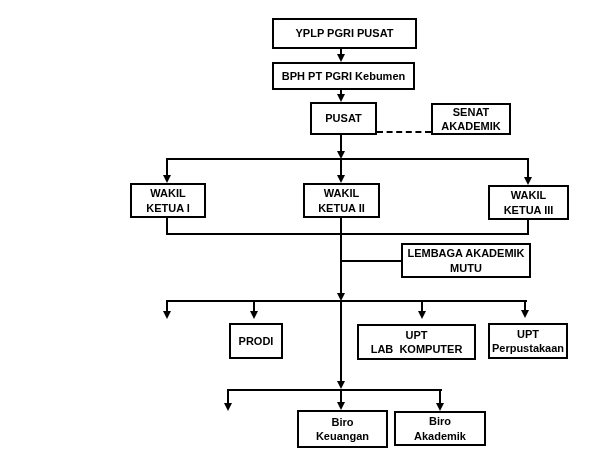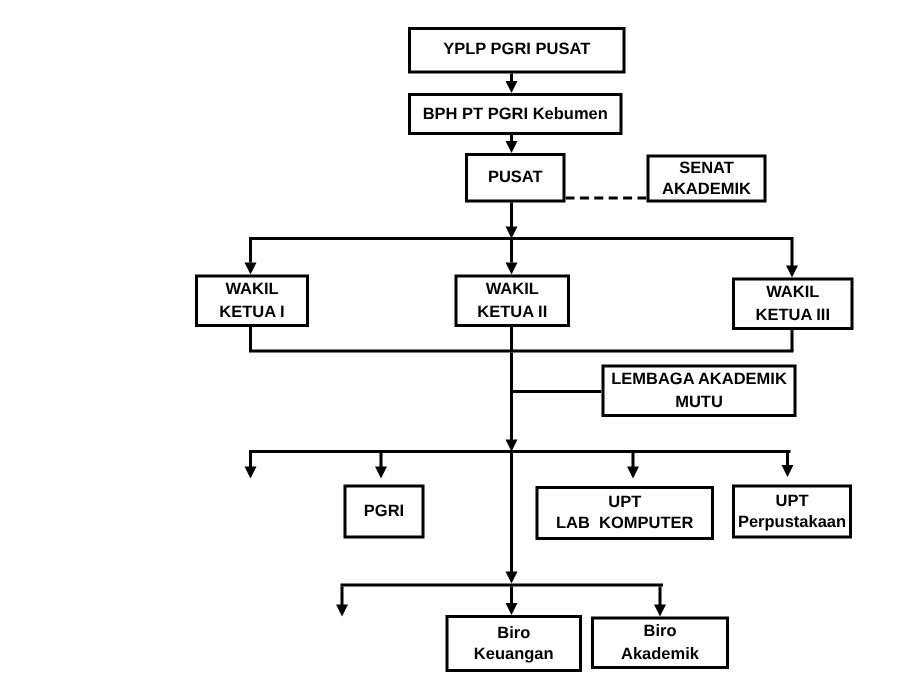--- a/index.html
+++ b/index.html
@@ -154,21 +154,21 @@
   <div class="node n-senat">SENAT
 AKADEMIK</div>
   <div class="node n-wakil1">WAKIL
 KETUA I</div>
   <div class="node n-wakil2">WAKIL
 KETUA II</div>
   <div class="node n-wakil3">WAKIL
 KETUA III</div>
   <div class="node n-lpm">LEMBAGA AKADEMIK
 MUTU</div>
-  <div class="node n-lppm">PGRI</div>
+  <div class="node n-lppm">PRODI</div>
   <div class="node n-uptlab">UPT
 LAB  KOMPUTER</div>
   <div class="node n-uptperpus">UPT
 Perpustakaan</div>
   <div class="node n-birokeu">Biro
 Keuangan</div>
   <div class="node n-biroaka">Biro
 Akademik</div>
 
 </div>

